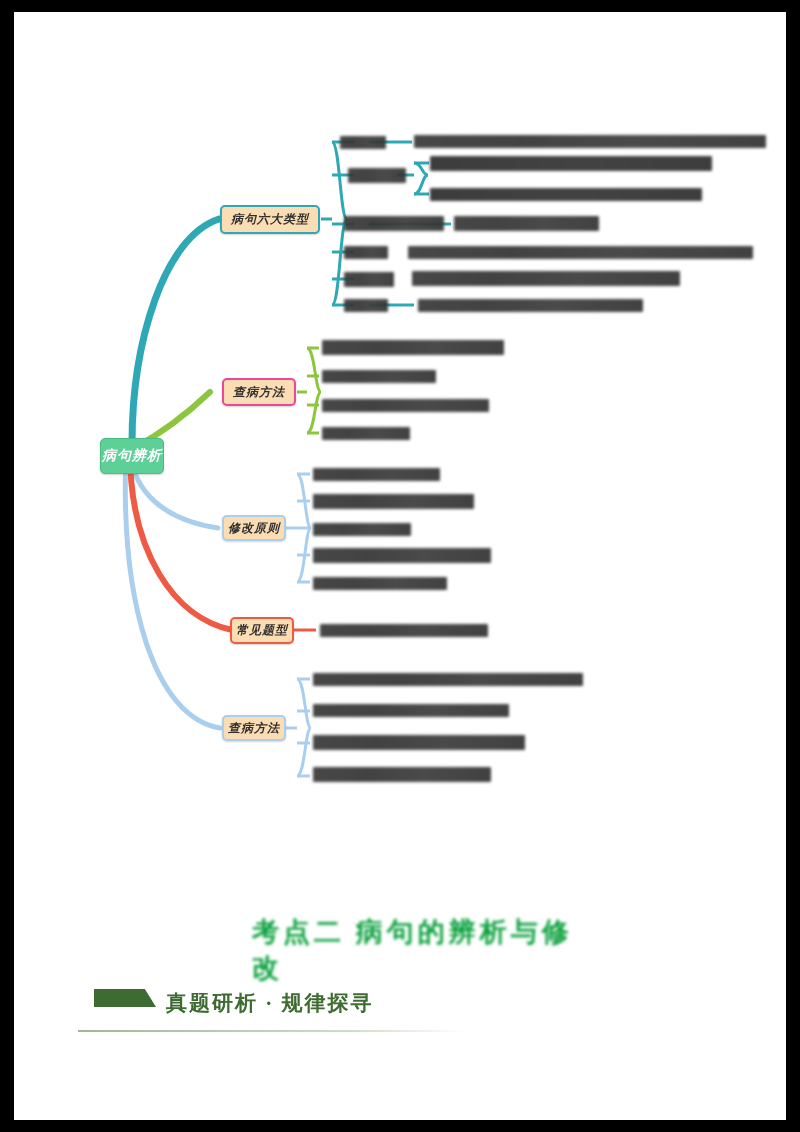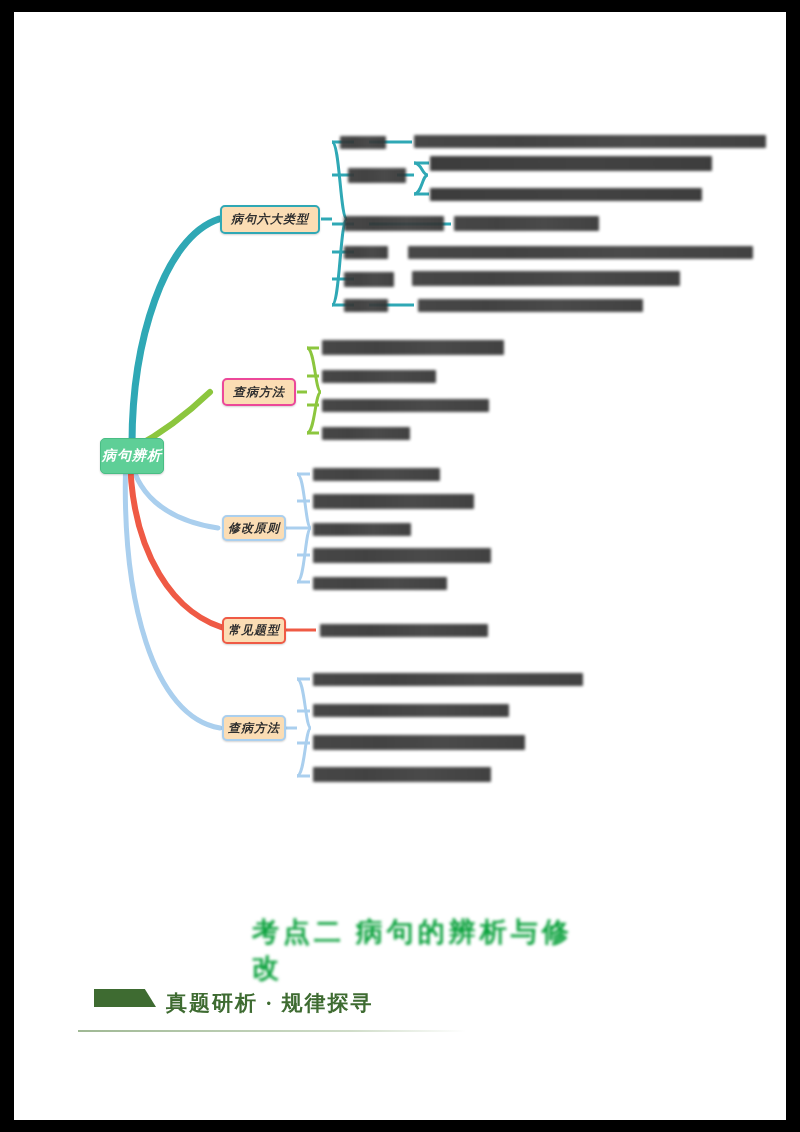--- a/index.html
+++ b/index.html
@@ -133,21 +133,21 @@
     </svg>
 
     <div class="node root" style="left:86px;top:418px;width:64px;height:36px;margin-top:8px;">病句辨析</div>
 
     <div class="node l1 teal" style="left:206px;top:193px;width:100px;height:29px;">病句六大类型</div>
 
     <div class="node l1 green" style="left:208px;top:366px;width:74px;height:28px;">查病方法</div>
 
     <div class="node l1 blue" style="left:208px;top:503px;width:64px;height:26px;">修改原则</div>
 
-    <div class="node l1 red" style="left:208px;top:605px;width:64px;height:27px;">常见题型</div>
+    <div class="node l1 red" style="left:216px;top:605px;width:64px;height:27px;">常见题型</div>
 
     <div class="node l1 blue" style="left:208px;top:703px;width:64px;height:26px;">查病方法</div>
 
     <div class="leaf" style="left:326px;top:124px;width:46px;"></div>
     <div class="leaf" style="left:400px;top:123px;width:352px;"></div>
 
     <div class="leaf tall" style="left:334px;top:156px;width:58px;"></div>
     <div class="leaf tall sub" style="left:416px;top:144px;width:282px;"></div>
     <div class="leaf sub" style="left:416px;top:176px;width:272px;"></div>
 

